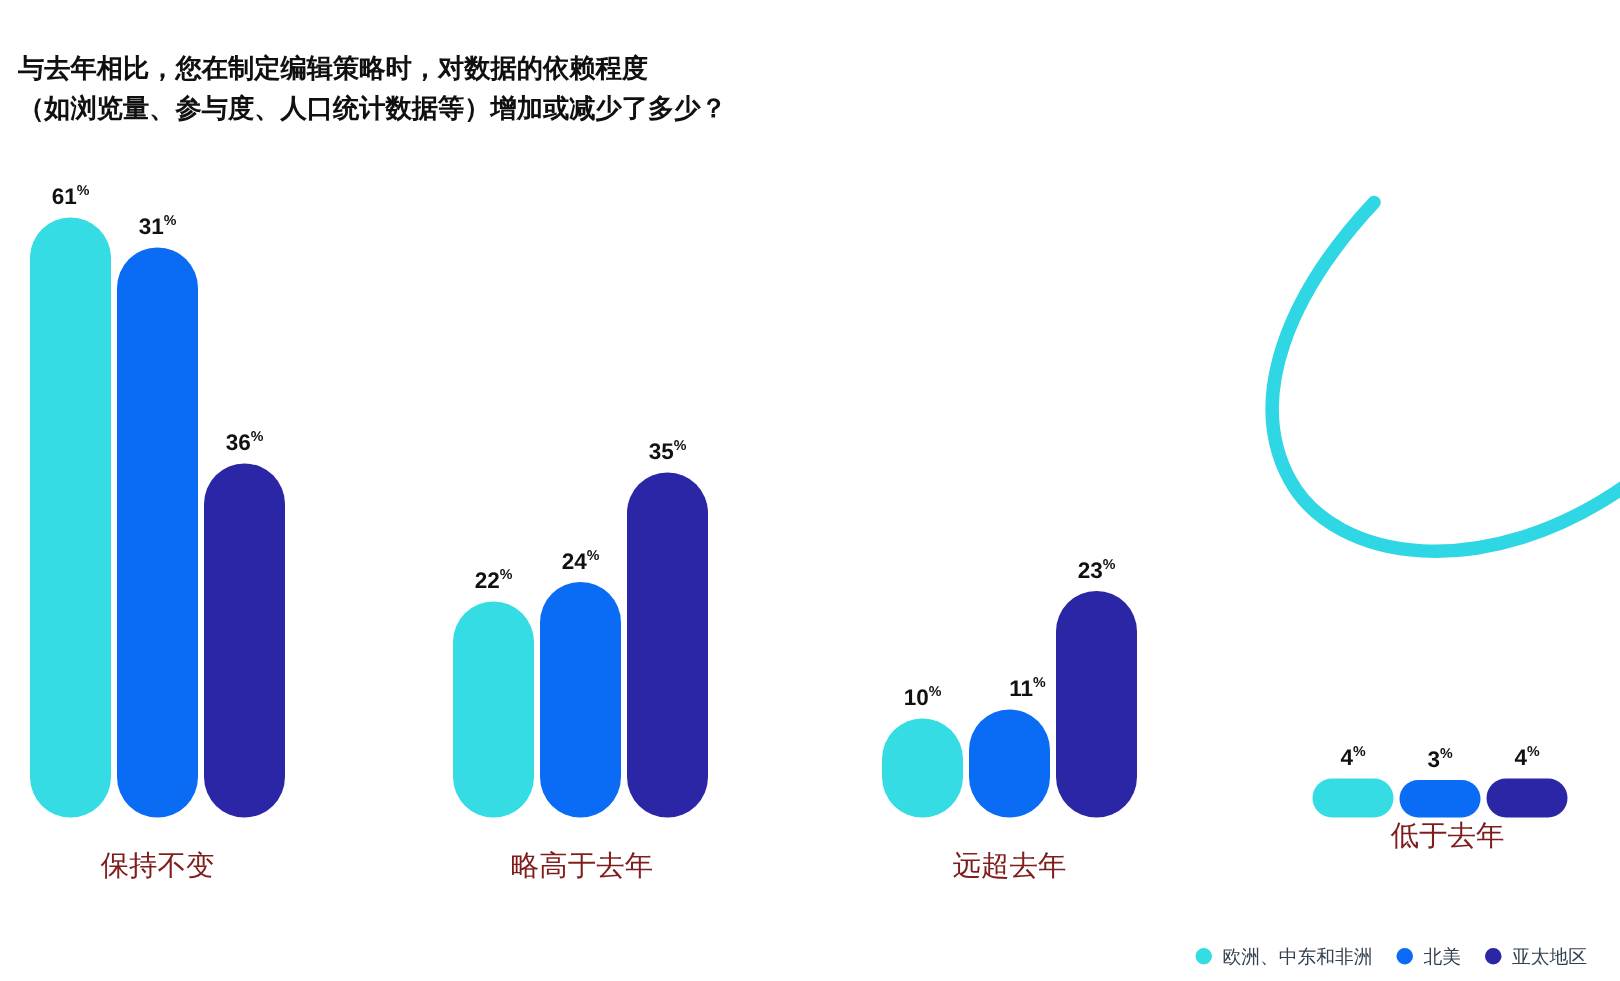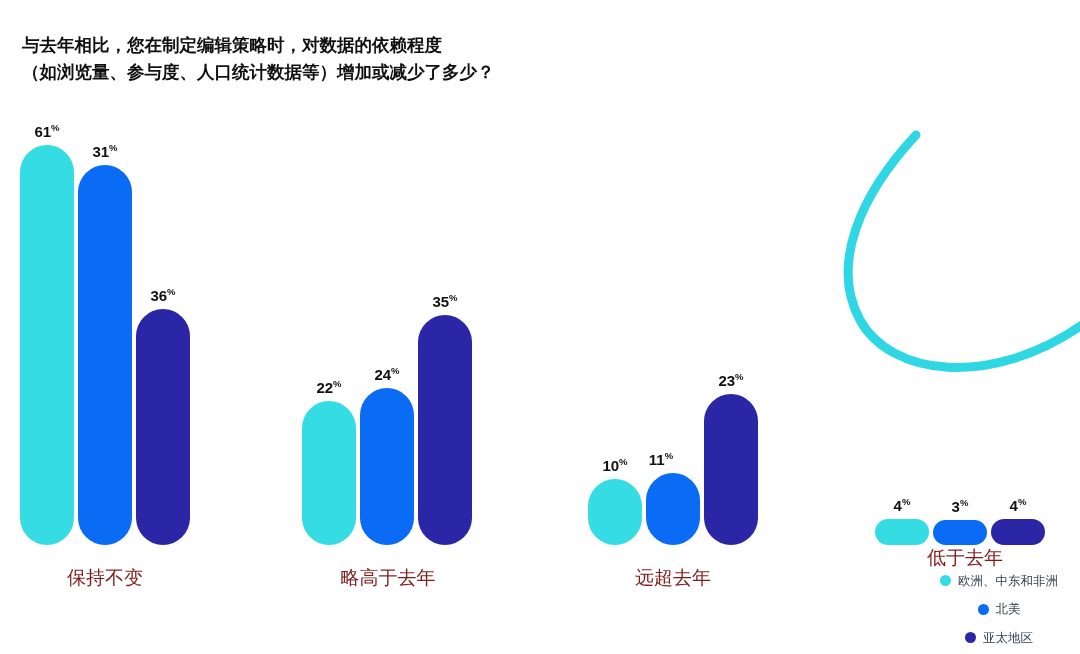--- a/index.html
+++ b/index.html
@@ -17,21 +17,21 @@
   #root {
     position: absolute;
     left: 0; top: 0;
     width: 1080px;
     height: 654px;
   }
 
   
   .title {
     position: absolute;
-    left: 22px;
+    left: 12px;
     top: 32px;
     width: 660px;
     font-size: 17.5px;
     font-weight: bold;
     line-height: 27px;
     color: #101010;
     letter-spacing: 0px;
     white-space: pre-line;
   }
 
@@ -102,21 +102,20 @@
     white-space: nowrap;
     line-height: 1;
   }
 
   
   .legend {
     position: absolute;
     right: 22px;
     bottom: 10px;
     display: flex;
-    flex-direction: column;
     align-items: center;
     gap: 16px;
   }
   .legend-item {
     display: flex;
     flex-direction: row;
     align-items: center;
     gap: 7px;
   }
   .legend-dot {
@@ -156,21 +155,21 @@
       <div class="bar" style="left: 302px; top: 400.68px; width: 54px; height: 144.32px; background: rgb(54, 220, 227); border-radius: 27px;"></div>
       <div class="bar-label" style="left: 292px; top: 378.68px; width: 74px;"><span>22</span><span class="pct">%</span></div>
       <div class="bar" style="left: 360px; top: 387.56px; width: 54px; height: 157.44px; background: rgb(10, 107, 245); border-radius: 27px;"></div>
       <div class="bar-label" style="left: 350px; top: 365.56px; width: 74px;"><span>24</span><span class="pct">%</span></div>
       <div class="bar" style="left: 418px; top: 315.4px; width: 54px; height: 229.6px; background: rgb(42, 38, 165); border-radius: 27px;"></div>
       <div class="bar-label" style="left: 408px; top: 293.4px; width: 74px;"><span>35</span><span class="pct">%</span></div>
       <div class="group-label" style="left: 298px; top: 568px; width: 180px;">略高于去年</div>
       <div class="bar" style="left: 588px; top: 479.4px; width: 54px; height: 65.6px; background: rgb(54, 220, 227); border-radius: 27px;"></div>
       <div class="bar-label" style="left: 578px; top: 457.4px; width: 74px;"><span>10</span><span class="pct">%</span></div>
       <div class="bar" style="left: 646px; top: 472.84px; width: 54px; height: 72.16px; background: rgb(10, 107, 245); border-radius: 27px;"></div>
-      <div class="bar-label" style="left: 624px; top: 450.84px; width: 74px; text-align: center;"><span>11</span><span class="pct">%</span></div>
+      <div class="bar-label" style="left: 648px; top: 450.84px; width: 74px; text-align: center;"><span>11</span><span class="pct">%</span></div>
       <div class="bar" style="left: 704px; top: 394.12px; width: 54px; height: 150.88px; background: rgb(42, 38, 165); border-radius: 27px;"></div>
       <div class="bar-label" style="left: 694px; top: 372.12px; width: 74px;"><span>23</span><span class="pct">%</span></div>
       <div class="group-label" style="left: 583px; top: 568px; width: 180px;">远超去年</div>
       <div class="bar" style="left: 875px; top: 518.76px; width: 54px; height: 26.24px; background: rgb(54, 220, 227); border-radius: 27px;"></div>
       <div class="bar-label" style="left: 865px; top: 496.76px; width: 74px;"><span>4</span><span class="pct">%</span></div>
       <div class="bar" style="left: 933px; top: 520.16px; width: 54px; height: 24.84px; background: rgb(10, 107, 245); border-radius: 27px;"></div>
       <div class="bar-label" style="left: 923px; top: 498.16px; width: 74px;"><span>3</span><span class="pct">%</span></div>
       <div class="bar" style="left: 991px; top: 518.76px; width: 54px; height: 26.24px; background: rgb(42, 38, 165); border-radius: 27px;"></div>
       <div class="bar-label" style="left: 981px; top: 496.76px; width: 74px;"><span>4</span><span class="pct">%</span></div>
       <div class="group-label" style="left: 875px; top: 548px; width: 180px;">低于去年</div>

